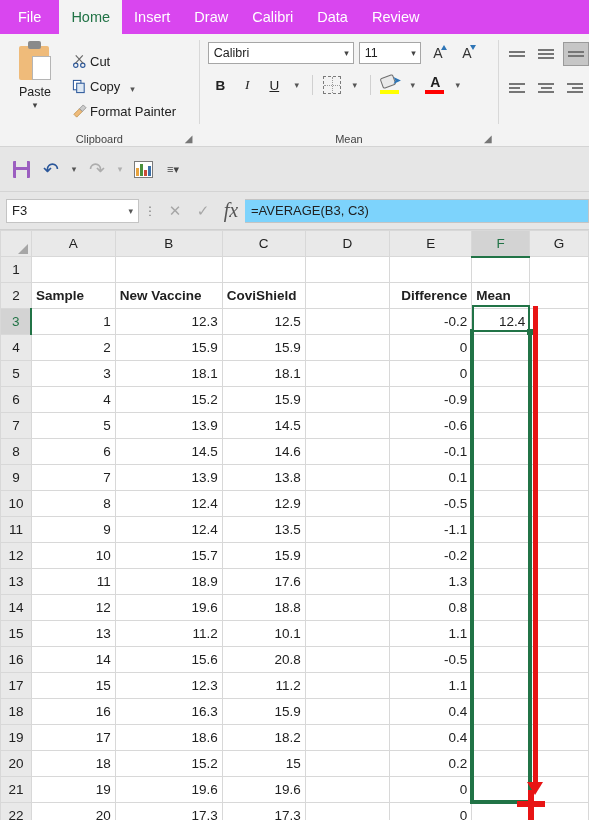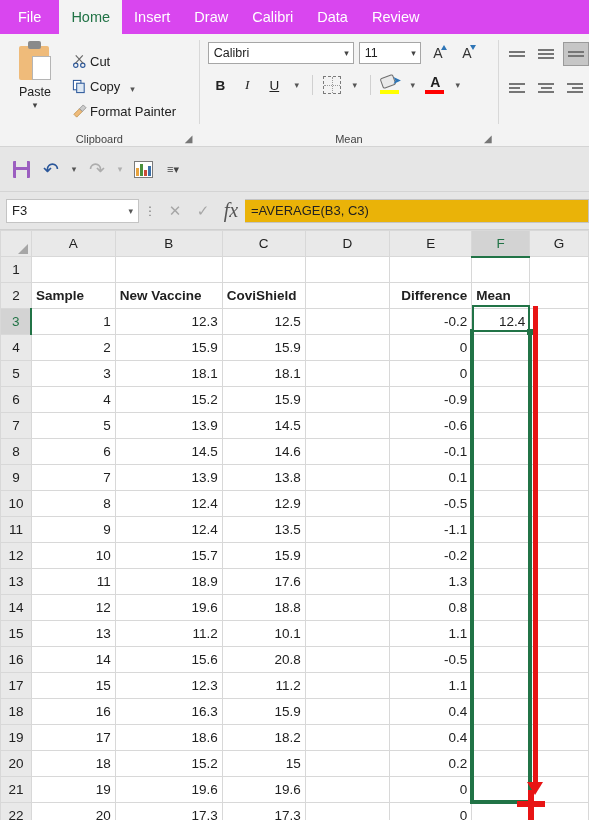--- a/index.html
+++ b/index.html
@@ -217,21 +217,21 @@
   .namebox .caret { font-size: 9px; color: #555; }
   .dots { width: 22px; text-align: center; font-size: 12px; color: #7a7a7a; letter-spacing: 0; }
   .fb-btns { display: flex; align-items: center; gap: 0; }
   .fb-btn {
     width: 28px; height: 26px;
     display: flex; align-items: center; justify-content: center;
     font-size: 15px; color: #a6a6a6;
   }
   .fb-btn.fx { color: #555; font-style: italic; font-family: "Liberation Serif", serif; font-size: 20px; }
   .fb-input {
-    flex: 1; height: 24px; background: #eab308;
+    flex: 1; height: 24px; background: #7dd3fc;
     border: 1px solid #c4c4c4; border-left: none;
     display: flex; align-items: center; padding: 0 6px;
     font-size: 13px; color: #212121; margin-right: 0;
   }
 
   
   .gridwrap { position: relative; height: 590px; overflow: hidden; background: #fff; }
   table.sheet { border-collapse: collapse; table-layout: fixed; }
   table.sheet th, table.sheet td {
     border: 1px solid #d8d8d8;

